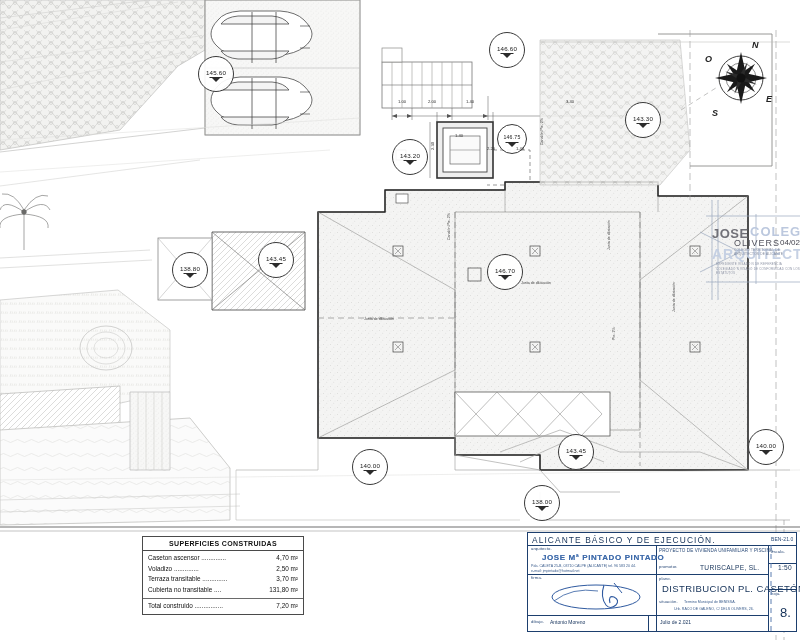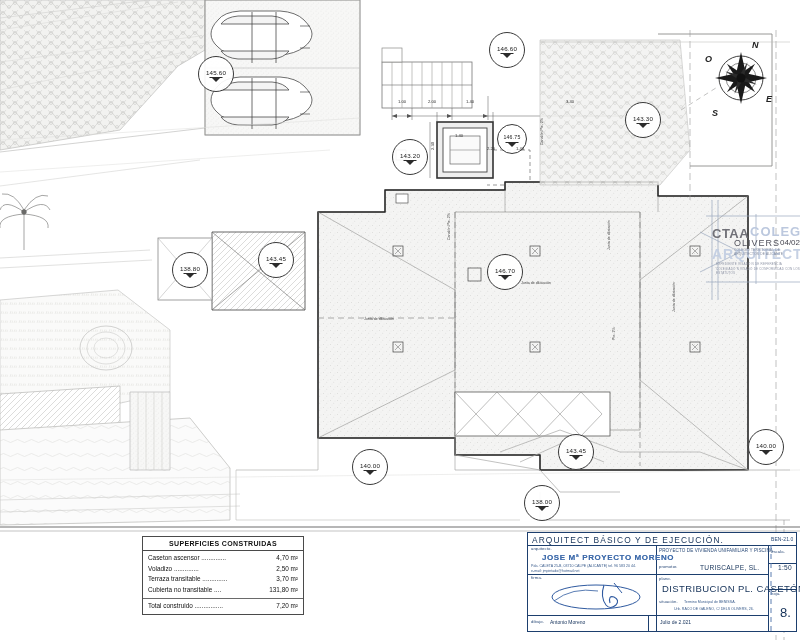--- a/index.html
+++ b/index.html
@@ -390,21 +390,21 @@
   <div class="roomtxt" style="left:672px;top:312px;transform:rotate(-90deg);transform-origin:0 0;">Junta de dilatación</div>
   <div class="roomtxt" style="left:364px;top:317px;">Junta de dilatación</div>
   <div class="roomtxt" style="left:447px;top:240px;transform:rotate(-90deg);transform-origin:0 0;">Canalón Pte. 2%</div>
   <div class="roomtxt" style="left:540px;top:145px;transform:rotate(-90deg);transform-origin:0 0;">Canalón Pte. 2%</div>
   <div class="roomtxt" style="left:607px;top:250px;transform:rotate(-90deg);transform-origin:0 0;">Junta de dilatación</div>
   <div class="roomtxt" style="left:612px;top:340px;transform:rotate(-90deg);transform-origin:0 0;">Pte. 2%</div>
 
   <div id="stamp">
     <div class="bigcol">COLEGIO</div>
     <div class="bigarch">ARQUITECT</div>
-    <div class="ctaa">CTAA</div>
+    <div class="ctaa">JOSE</div>
     <div class="visado">OLIVERS</div>
     <div class="dt">04/02.</div>
     <div class="sm1">COLEGIO TERRITORIAL DE ARQUITECTOS DE ALICANTE</div>
     <div class="sm2">EXPEDIENTE        VISADO       N DE REFERENCIA</div>
     <div class="sm3">COLEGIADO N   VISADO DE CONFORMIDAD CON LOS ESTATUTOS</div>
   </div>
 
   <div id="surfaces">
     <div class="t-title">SUPERFICIES CONSTRUIDAS</div>
     <div class="rows">
@@ -456,25 +456,25 @@
     <div class="tb-line" style="left:120px;top:12px;width:0;height:0;"></div>
     <div class="tb-line" style="left:120px;top:12px;width:0;"></div>
     <div class="tb-line" style="left:120px;top:12px;width:1px;height:0;"></div>
     <div class="tb-line" style="left:120px;top:12px;width:0;"></div>
     <div class="tb-line" style="left:120px;top:82px;width:1px;height:16px;"></div>
     <div class="tb-line" style="left:120px;top:12px;width:1px;height:0;"></div>
     <div class="tb-line" style="left:120px;top:12px;width:0;"></div>
     <div class="tb-line" style="left:120px;top:41px;width:1px;height:0;"></div>
     <div class="tb-line" style="left:128px;top:12px;width:1px;height:86px;"></div>
 
-    <div class="cell tb-hdr" style="left:4px;top:2px;">ARQUITECT BÁSICO Y DE EJECUCIÓN.</div>
+    <div class="cell tb-hdr" style="left:4px;top:2px;">ALICANTE BÁSICO Y DE EJECUCIÓN.</div>
     <div class="cell tb-cap" style="left:243px;top:3px;font-size:5px;">BEN-21.0</div>
 
     <div class="cell tb-cap" style="left:3px;top:13px;">arquitecto.</div>
-    <div class="cell tb-arch" style="left:14px;top:20px;">JOSE Mª PROYECTO MORENO</div>
+    <div class="cell tb-arch" style="left:14px;top:20px;">JOSE Mª PINTADO PINTADO</div>
     <div class="cell tb-tiny" style="left:3px;top:31px;">Pda. CALETA 25-B, 03710 CALPE (ALICANTE) tel. 96 583 20 44.</div>
     <div class="cell tb-tiny" style="left:3px;top:35.5px;">e-mail: jmpintado@hotmail.net</div>
 
     <div class="cell tb-cap" style="left:3px;top:42px;">firma.</div>
     <svg class="cell" style="left:20px;top:46px;" width="100" height="34">
       <ellipse cx="48" cy="18" rx="44" ry="12" fill="none" stroke="#2f5aa0" stroke-width="1"></ellipse>
       <path d="M56,6 q-4,12 2,20 q4,5 10,0 q4,-5 -2,-8 q-6,-2 -4,6" fill="none" stroke="#2f5aa0" stroke-width="1.1"></path>
       <path d="M66,4 L74,14" fill="none" stroke="#2f5aa0" stroke-width="1"></path>
       <path d="M6,22 q18,-14 44,-10" fill="none" stroke="#2f5aa0" stroke-width=".8"></path>
     </svg>

